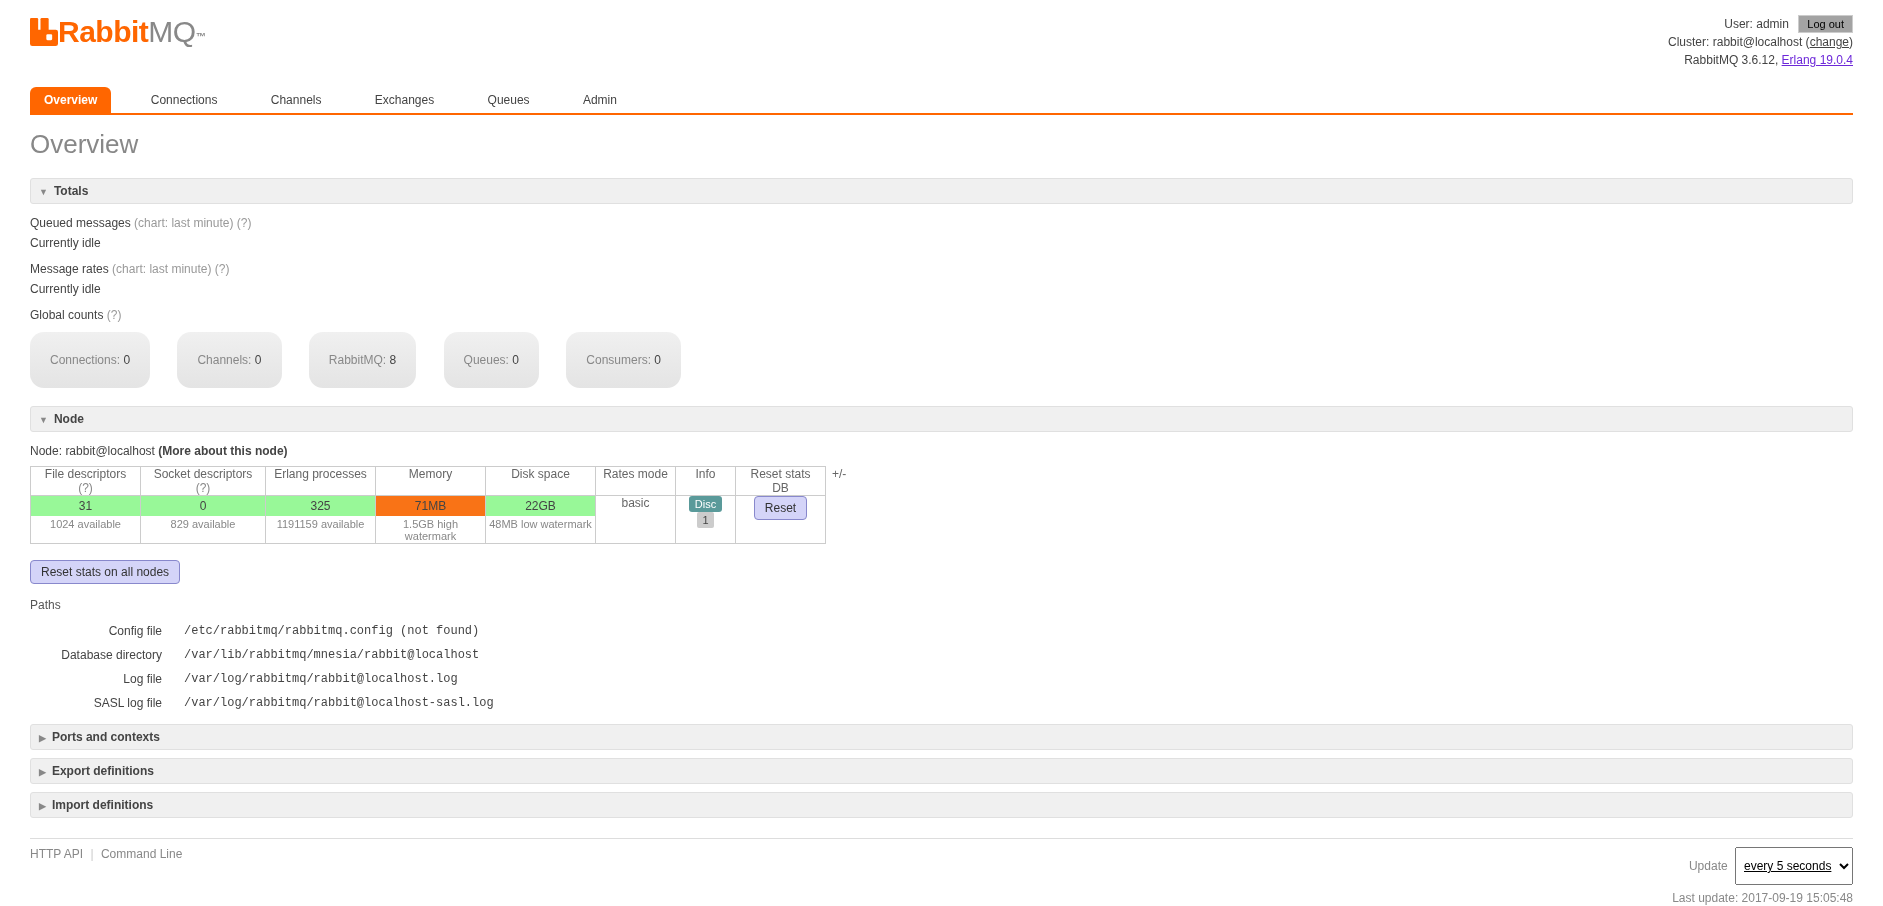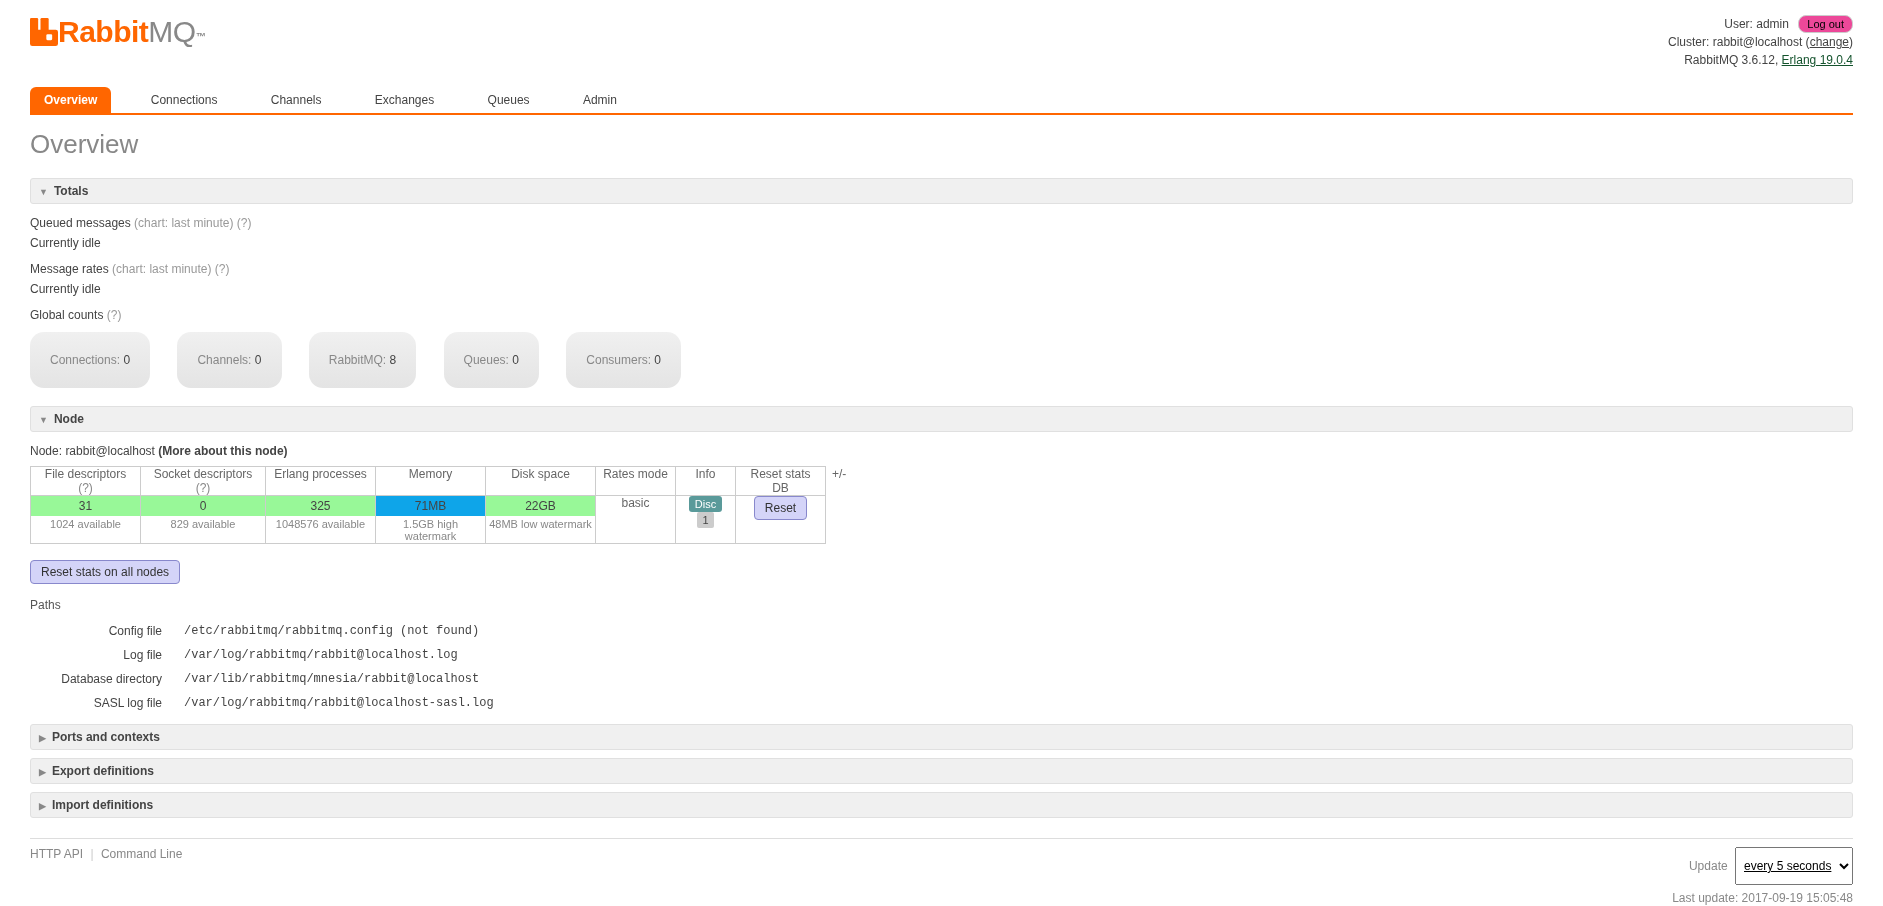--- a/index.html
+++ b/index.html
@@ -10,23 +10,23 @@
     font-size: 12px;
     color: #444;
     background: #fff;
   }
   .header { display: flex; justify-content: space-between; align-items: flex-start; padding-top: 15px; }
   .logo { font-size: 30px; font-weight: bold; letter-spacing: -0.5px; }
   .logo-rabbit { color: #f60; font-weight: bold; }
   .logo-mq { color: #888; font-weight: normal; }
   .logo-tm { color: #888; font-size: 10px; position: relative; top: -2px; }
   .header-right { text-align: right; font-size: 12px; line-height: 1.5; }
-  .logout-btn { font-size: 11px; border: 1px solid #ccc; border-radius: 8px; padding: 2px 8px; background: #ec4899; cursor: pointer; margin-left: 6px; }
+  .logout-btn { font-size: 11px; border: 1px solid #ccc; border-radius: 0; padding: 2px 8px; background: #a3a3a3; cursor: pointer; margin-left: 6px; }
   .change-link { text-decoration: underline; cursor: pointer; color: #444; }
-  .erlang-link { text-decoration: underline; cursor: pointer; color: #14532d; }
+  .erlang-link { text-decoration: underline; cursor: pointer; color: #6d28d9; }
   .nav { margin-top: 18px; border-bottom: 2px solid #f60; }
   .nav-tab { display: inline-block; padding: 6px 14px; color: #444; font-size: 12px; cursor: pointer; margin-right: 22px; }
   .nav-tab.active { background: #f60; color: #fff; border-radius: 6px 6px 0 0; font-weight: bold; }
   h1 { color: #888; font-weight: normal; font-size: 26px; margin: 14px 0 18px 0; }
   .section-header {
     background: #f0f0f0; border: 1px solid #e0e0e0; border-radius: 3px;
     padding: 5px 8px; font-weight: bold; color: #444; cursor: pointer;
     margin-top: 8px;
   }
   .section-header .arrow { color: #888; margin-right: 6px; font-size: 9px; }
@@ -42,21 +42,21 @@
   }
   .count-pill .val { color: #444; }
   .node-line { margin: 12px 0 8px 0; }
   .node-line .bold { font-weight: bold; }
   .node-table { border-collapse: collapse; margin-bottom: 16px; }
   .node-table th, .node-table td { border: 1px solid #ccc; padding: 0 6px; text-align: center; vertical-align: top; font-weight: normal; color: #666; font-size: 12px; }
   .node-table th { background: #fff; }
   .plus-minus { margin-left: 6px; color: #444; cursor: pointer; }
   .bar-cell { padding: 0 !important; }
   .bar { background: #98f898; color: #444; padding: 3px 0; }
-  .bar.mem { background: #0ea5e9; }
+  .bar.mem { background: #f97316; }
   .bar.disk { background: #98f898; }
   .bar-sub { font-size: 11px; color: #888; padding: 2px 0 1px 0; }
   .info-tag { display:inline-block; background:#5a9a9a; color:#fff; padding:2px 6px; border-radius:3px; font-size:11px; }
   .info-num { display:inline-block; background:#ccc; color:#444; padding:2px 5px; border-radius:2px; font-size:11px; }
   .purple-btn {
     background: #d4d4f8; border: 1px solid #8888cc; border-radius: 4px;
     padding: 4px 10px; color: #333; cursor: pointer; font-size: 12px;
   }
   .paths-hdr { margin: 14px 0 6px 0; color: #555; }
   .paths-table td { padding: 4px 10px; vertical-align: top; }
@@ -171,21 +171,21 @@
     <td class="bar-cell">
           <div class="bar">31</div>
           <div class="bar-sub">1024 available</div>
         </td>
     <td class="bar-cell">
           <div class="bar">0</div>
           <div class="bar-sub">829 available</div>
         </td>
     <td class="bar-cell">
           <div class="bar">325</div>
-          <div class="bar-sub">1048576 available</div>
+          <div class="bar-sub">1191159 available</div>
         </td>
     <td class="bar-cell">
           <div class="bar mem">71MB</div>
           <div class="bar-sub">1.5GB high watermark</div>
         </td>
     <td class="bar-cell">
           <div class="bar disk">22GB</div>
           <div class="bar-sub">48MB low watermark</div>
         </td>
     <td>basic</td>
@@ -199,26 +199,26 @@
 <button class="purple-btn">Reset stats on all nodes</button>
 
 <div class="paths-hdr">Paths</div>
 <table class="paths-table">
   <tbody>
       <tr>
         <td class="lbl">Config file</td>
         <td class="val">/etc/rabbitmq/rabbitmq.config (not found)</td>
       </tr>
   <tr>
+        <td class="lbl">Database directory</td>
+        <td class="val">/var/lib/rabbitmq/mnesia/rabbit@localhost</td>
+      </tr>
+  <tr>
         <td class="lbl">Log file</td>
         <td class="val">/var/log/rabbitmq/rabbit@localhost.log</td>
-      </tr>
-  <tr>
-        <td class="lbl">Database directory</td>
-        <td class="val">/var/lib/rabbitmq/mnesia/rabbit@localhost</td>
       </tr>
   <tr>
         <td class="lbl">SASL log file</td>
         <td class="val">/var/log/rabbitmq/rabbit@localhost-sasl.log</td>
       </tr>
 </tbody>
   </table>
 
 <div class="section-header">
   <span class="arrow">▶</span><span>Ports and contexts</span>

